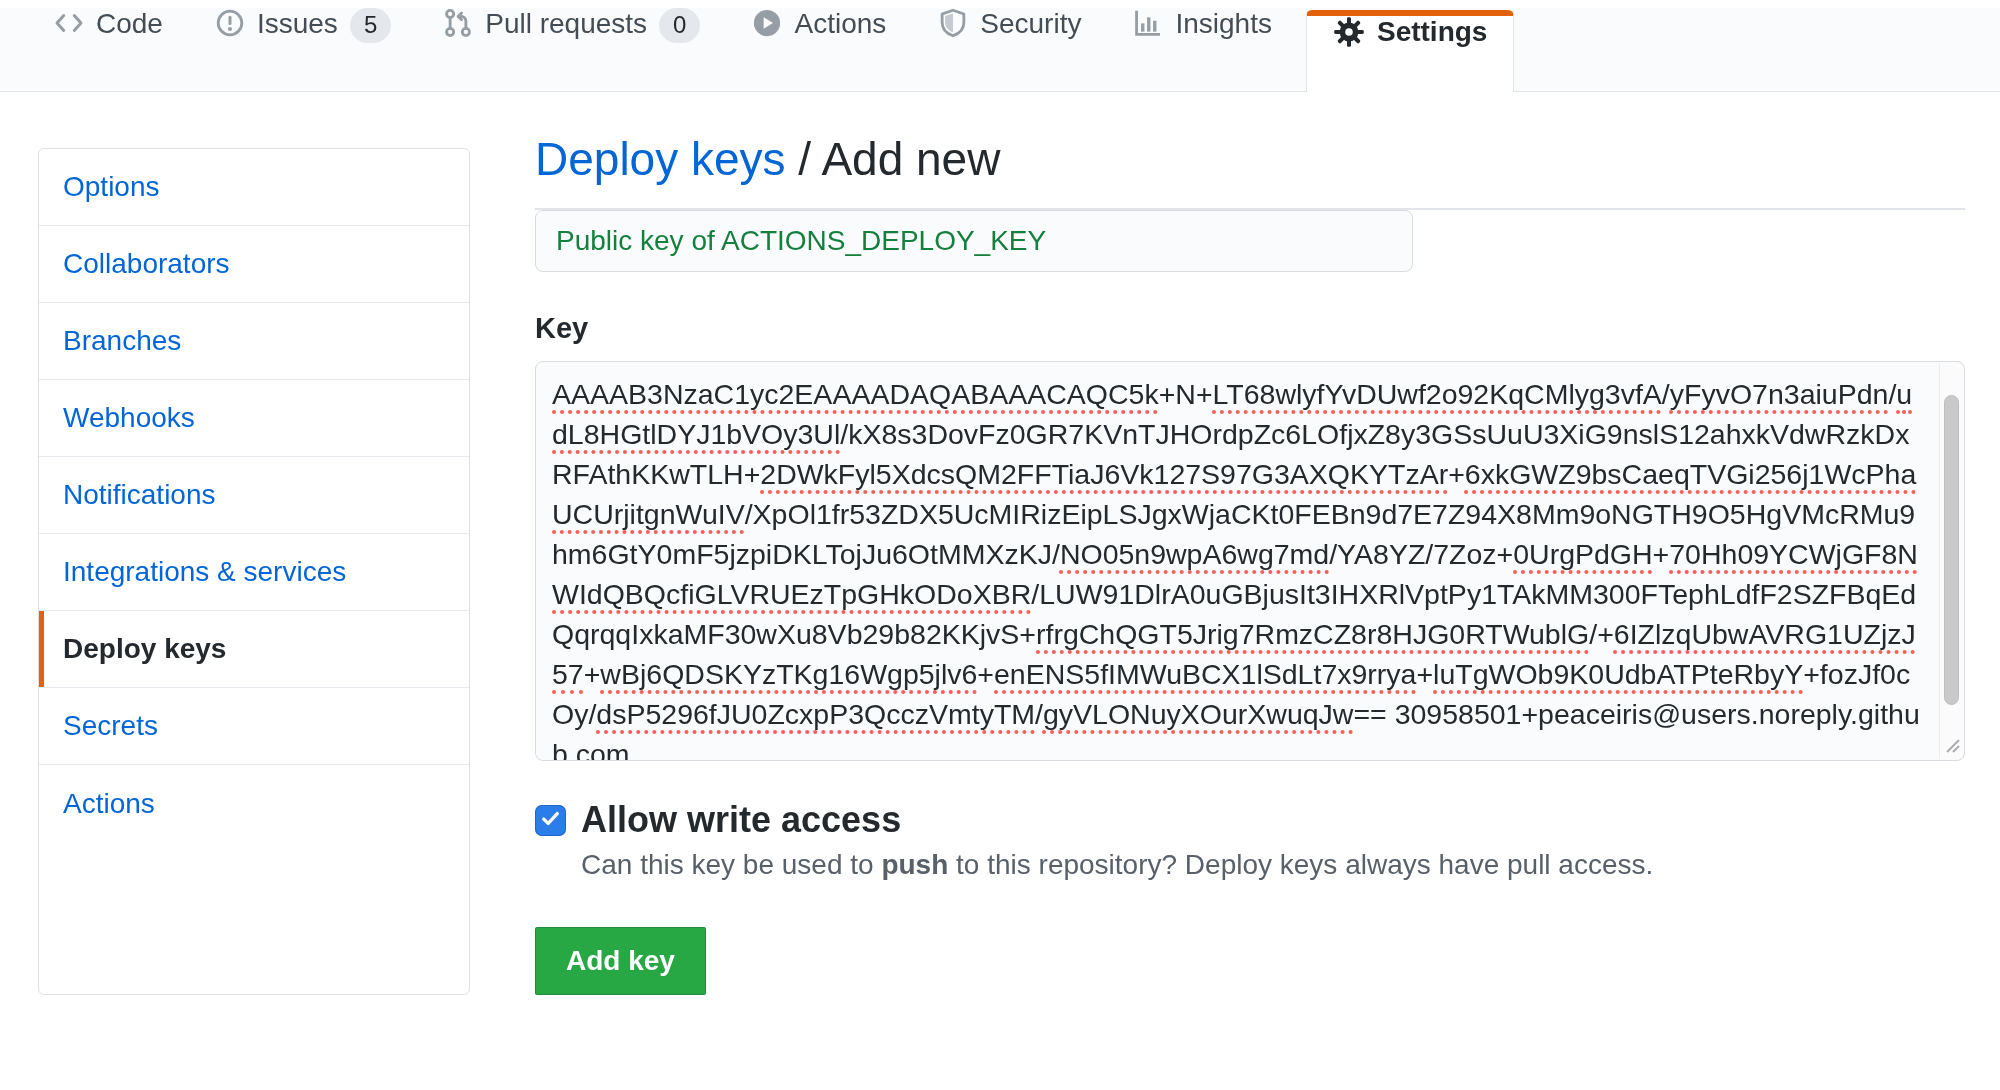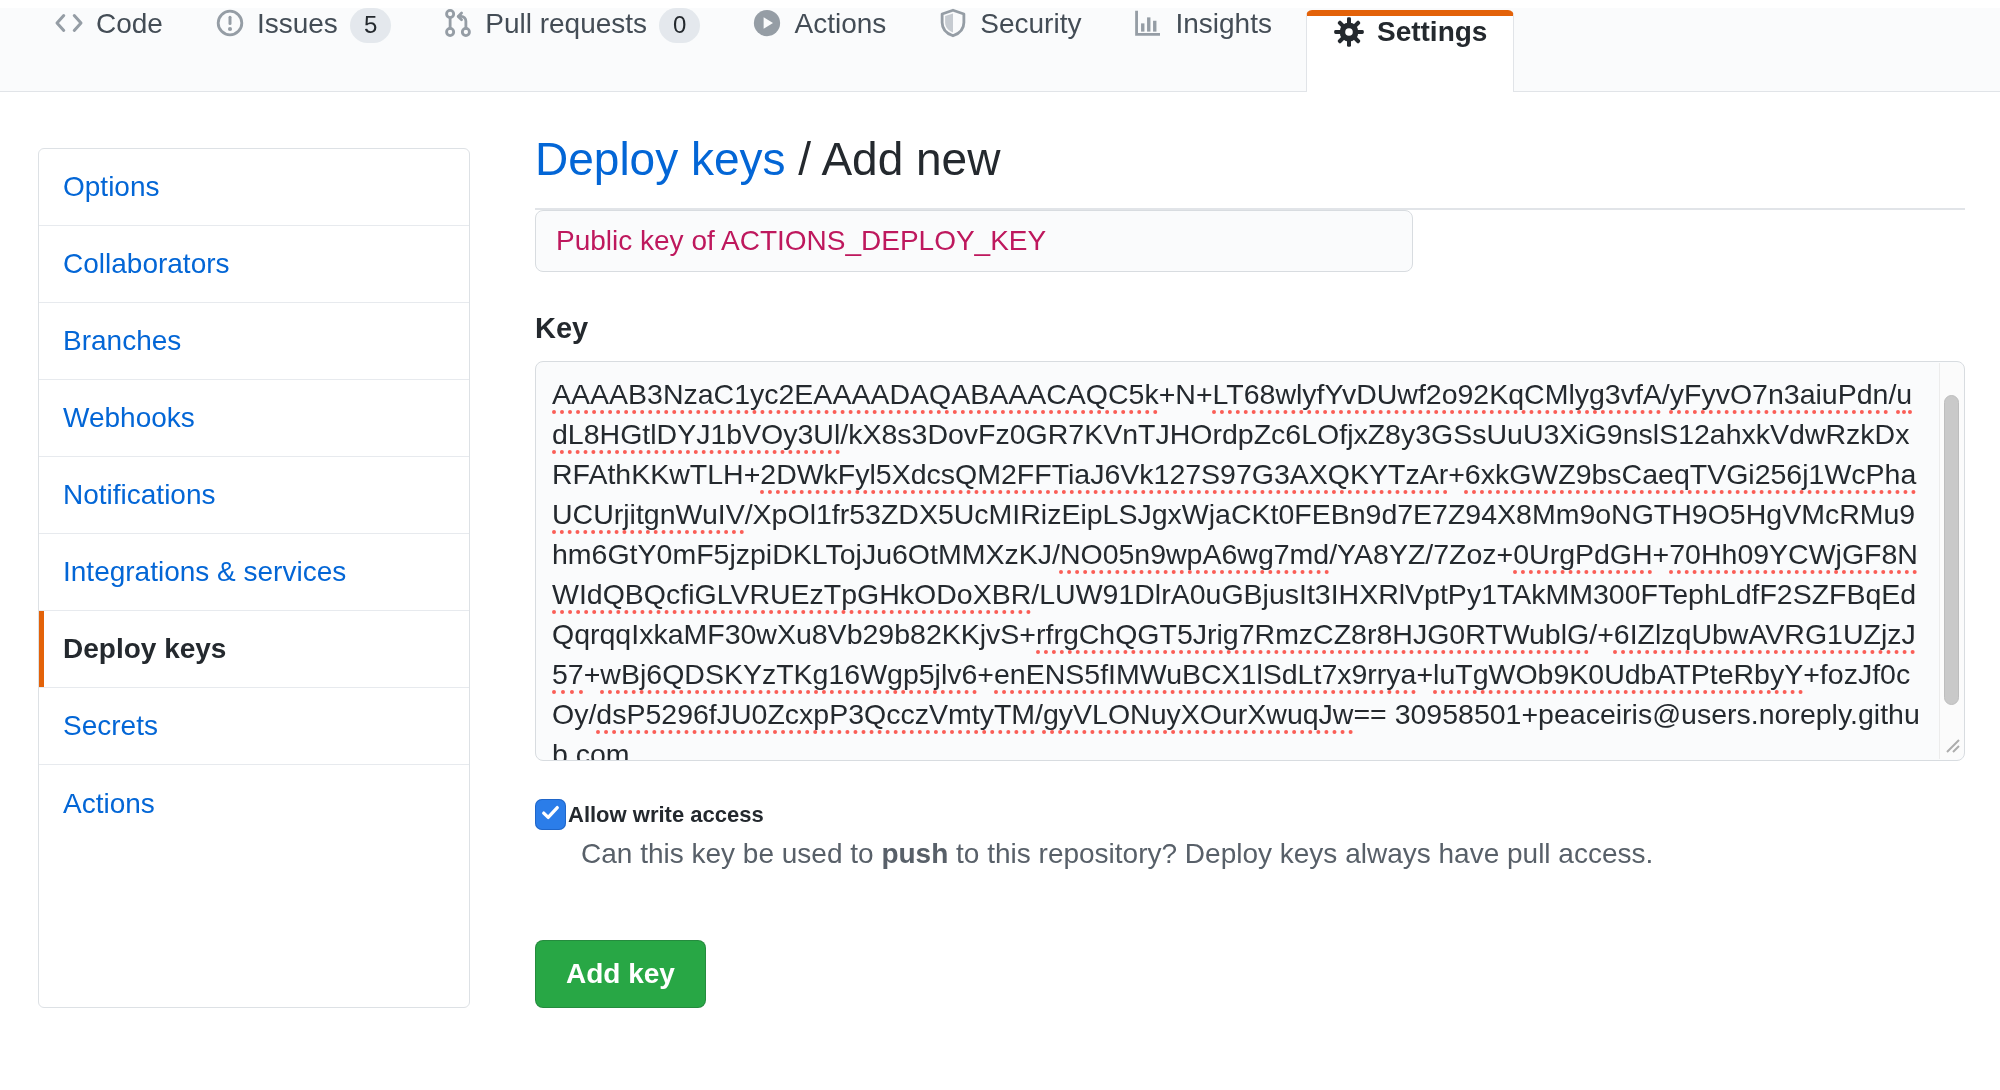--- a/index.html
+++ b/index.html
@@ -29,47 +29,47 @@
   .side-item.active::before { content:""; position:absolute; left:0; top:0; bottom:0; width:5px;
     background:#e36209; border-radius:0; }
   .side-item.active { padding-left:24px; }
   .side-item:first-child.active::before { border-top-left-radius:6px; }
 
   .main { flex:1; margin-left:65px; margin-top:40px; max-width:1430px; }
   .crumb { font-size:46px; font-weight:400; padding-bottom:22px; border-bottom:2px solid #e1e4e8; }
   .crumb a { color:#0366d6; text-decoration:none; cursor:pointer; }
 
   .field-label { font-size:29px; font-weight:700; margin-top:40px; margin-bottom:16px; }
-  .title-input { width:878px; height:62px; font-size:28px; color:#be185d; padding:0 20px;
+  .title-input { width:878px; height:62px; font-size:28px; color:#15803d; padding:0 20px;
     background:#fafbfc; border:1px solid #d8dce0; border-radius:8px; outline:none;
     font-family:"Liberation Sans","DejaVu Sans",sans-serif; }
 
   .key-box { position:relative; width:1430px; height:400px; background:#fafbfc;
     border:1px solid #d8dce0; border-radius:8px; overflow:hidden; }
   .key-text { position:absolute; inset:0; padding:12px 40px 12px 16px; font-size:28.5px;
     line-height:40px; color:#24292e; word-break:break-all; white-space:pre-wrap; cursor:text; }
   .sq { text-decoration-line:underline; text-decoration-style:dotted;
     text-decoration-color:#fa5e57; text-decoration-thickness:4px; text-underline-offset:6px; }
   .kscroll { position:absolute; top:1px; right:1px; bottom:1px; width:24px;
     border-left:1px solid #ececec; background:#fbfbfb; border-radius:0 7px 7px 0; }
   .kthumb { position:absolute; top:32px; left:4px; width:15px; height:310px;
     background:#c9c9c9; border:1px solid #bdbdbd; border-radius:9px; }
   .grip { position:absolute; right:3px; bottom:2px; }
 
   
   .chk-row { display:flex; align-items:center; margin-top:38px; }
   .checkbox { width:31px; height:31px; border-radius:7px; background:#2b7de9; flex:none;
     display:flex; align-items:center; justify-content:center; cursor:pointer;
     box-shadow:inset 0 0 0 1px rgba(20,80,170,0.5); }
-  .chk-label { font-size:22px; font-weight:700; margin-left:2px; }
+  .chk-label { font-size:36px; font-weight:700; margin-left:15px; }
   .chk-desc { margin-left:46px; margin-top:8px; font-size:28px; color:#586069; }
   .chk-desc b { color:#586069; }
-  .btn-green { display:inline-block; margin-top:70px; height:68px; padding:0 30px;
+  .btn-green { display:inline-block; margin-top:46px; height:68px; padding:0 30px;
     font-size:28px; font-weight:700; color:#fff; background:#28a745;
-    border:1px solid rgba(27,31,35,0.2); border-radius:8px; cursor:pointer; line-height:66px;
+    border:1px solid rgba(27,31,35,0.2); border-radius:2px; cursor:pointer; line-height:66px;
     font-family:"Liberation Sans","DejaVu Sans",sans-serif; }
 </style>
 </head>
 <body>
 
 <nav class="topnav">
   <div class="tab">
     <span class="navicon">
       <svg width="30" height="30" viewBox="0 0 16 16" fill="none" stroke="#959da5" stroke-width="1.6" stroke-linecap="round" stroke-linejoin="round">
           <path d="M5.2 4 L1.6 8 L5.2 12"></path>

